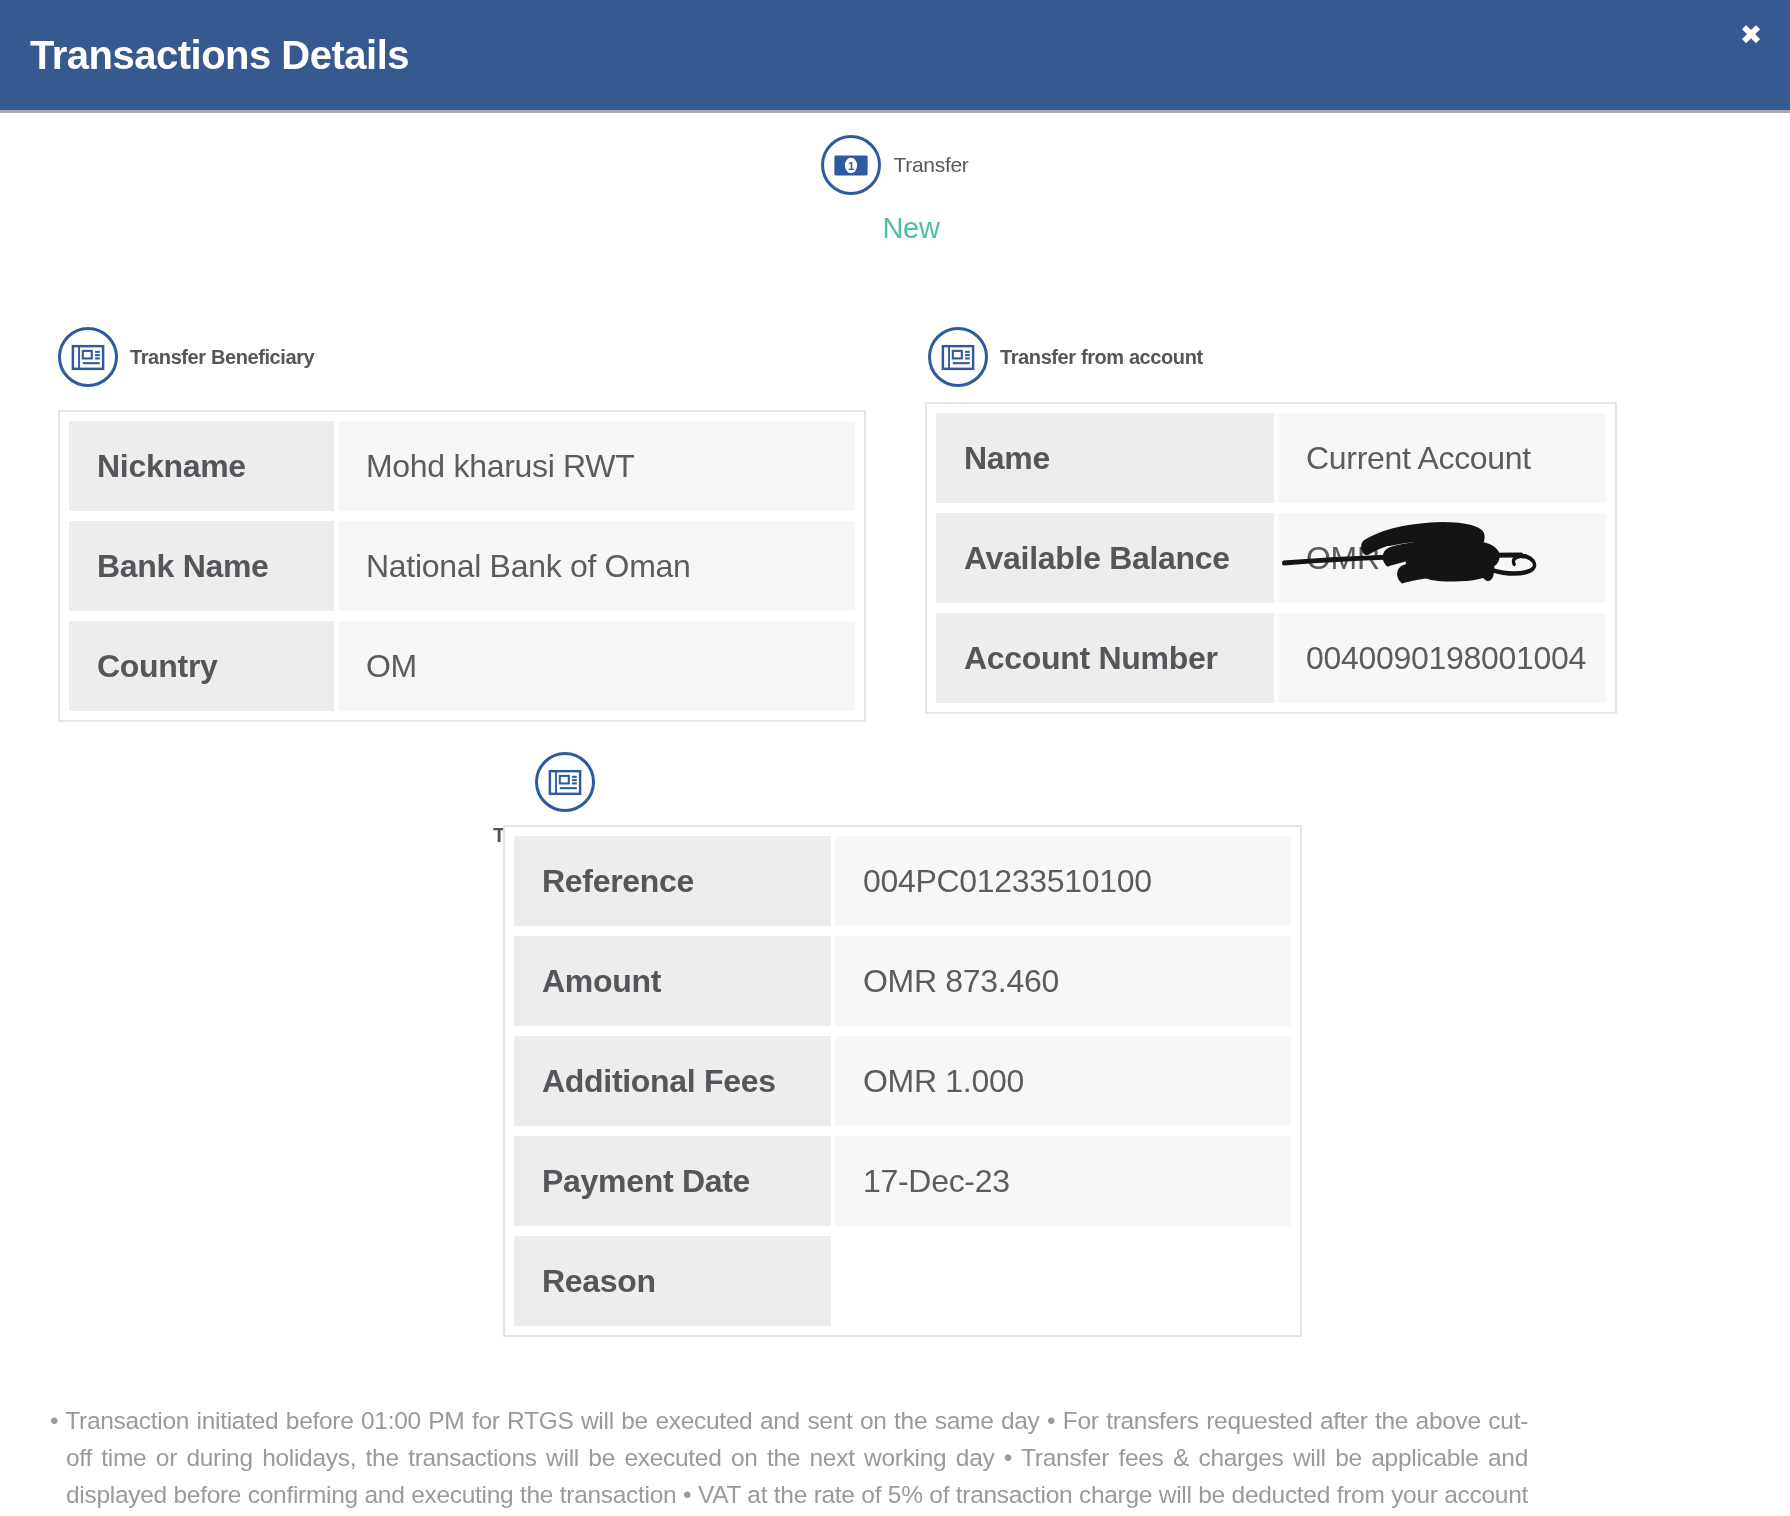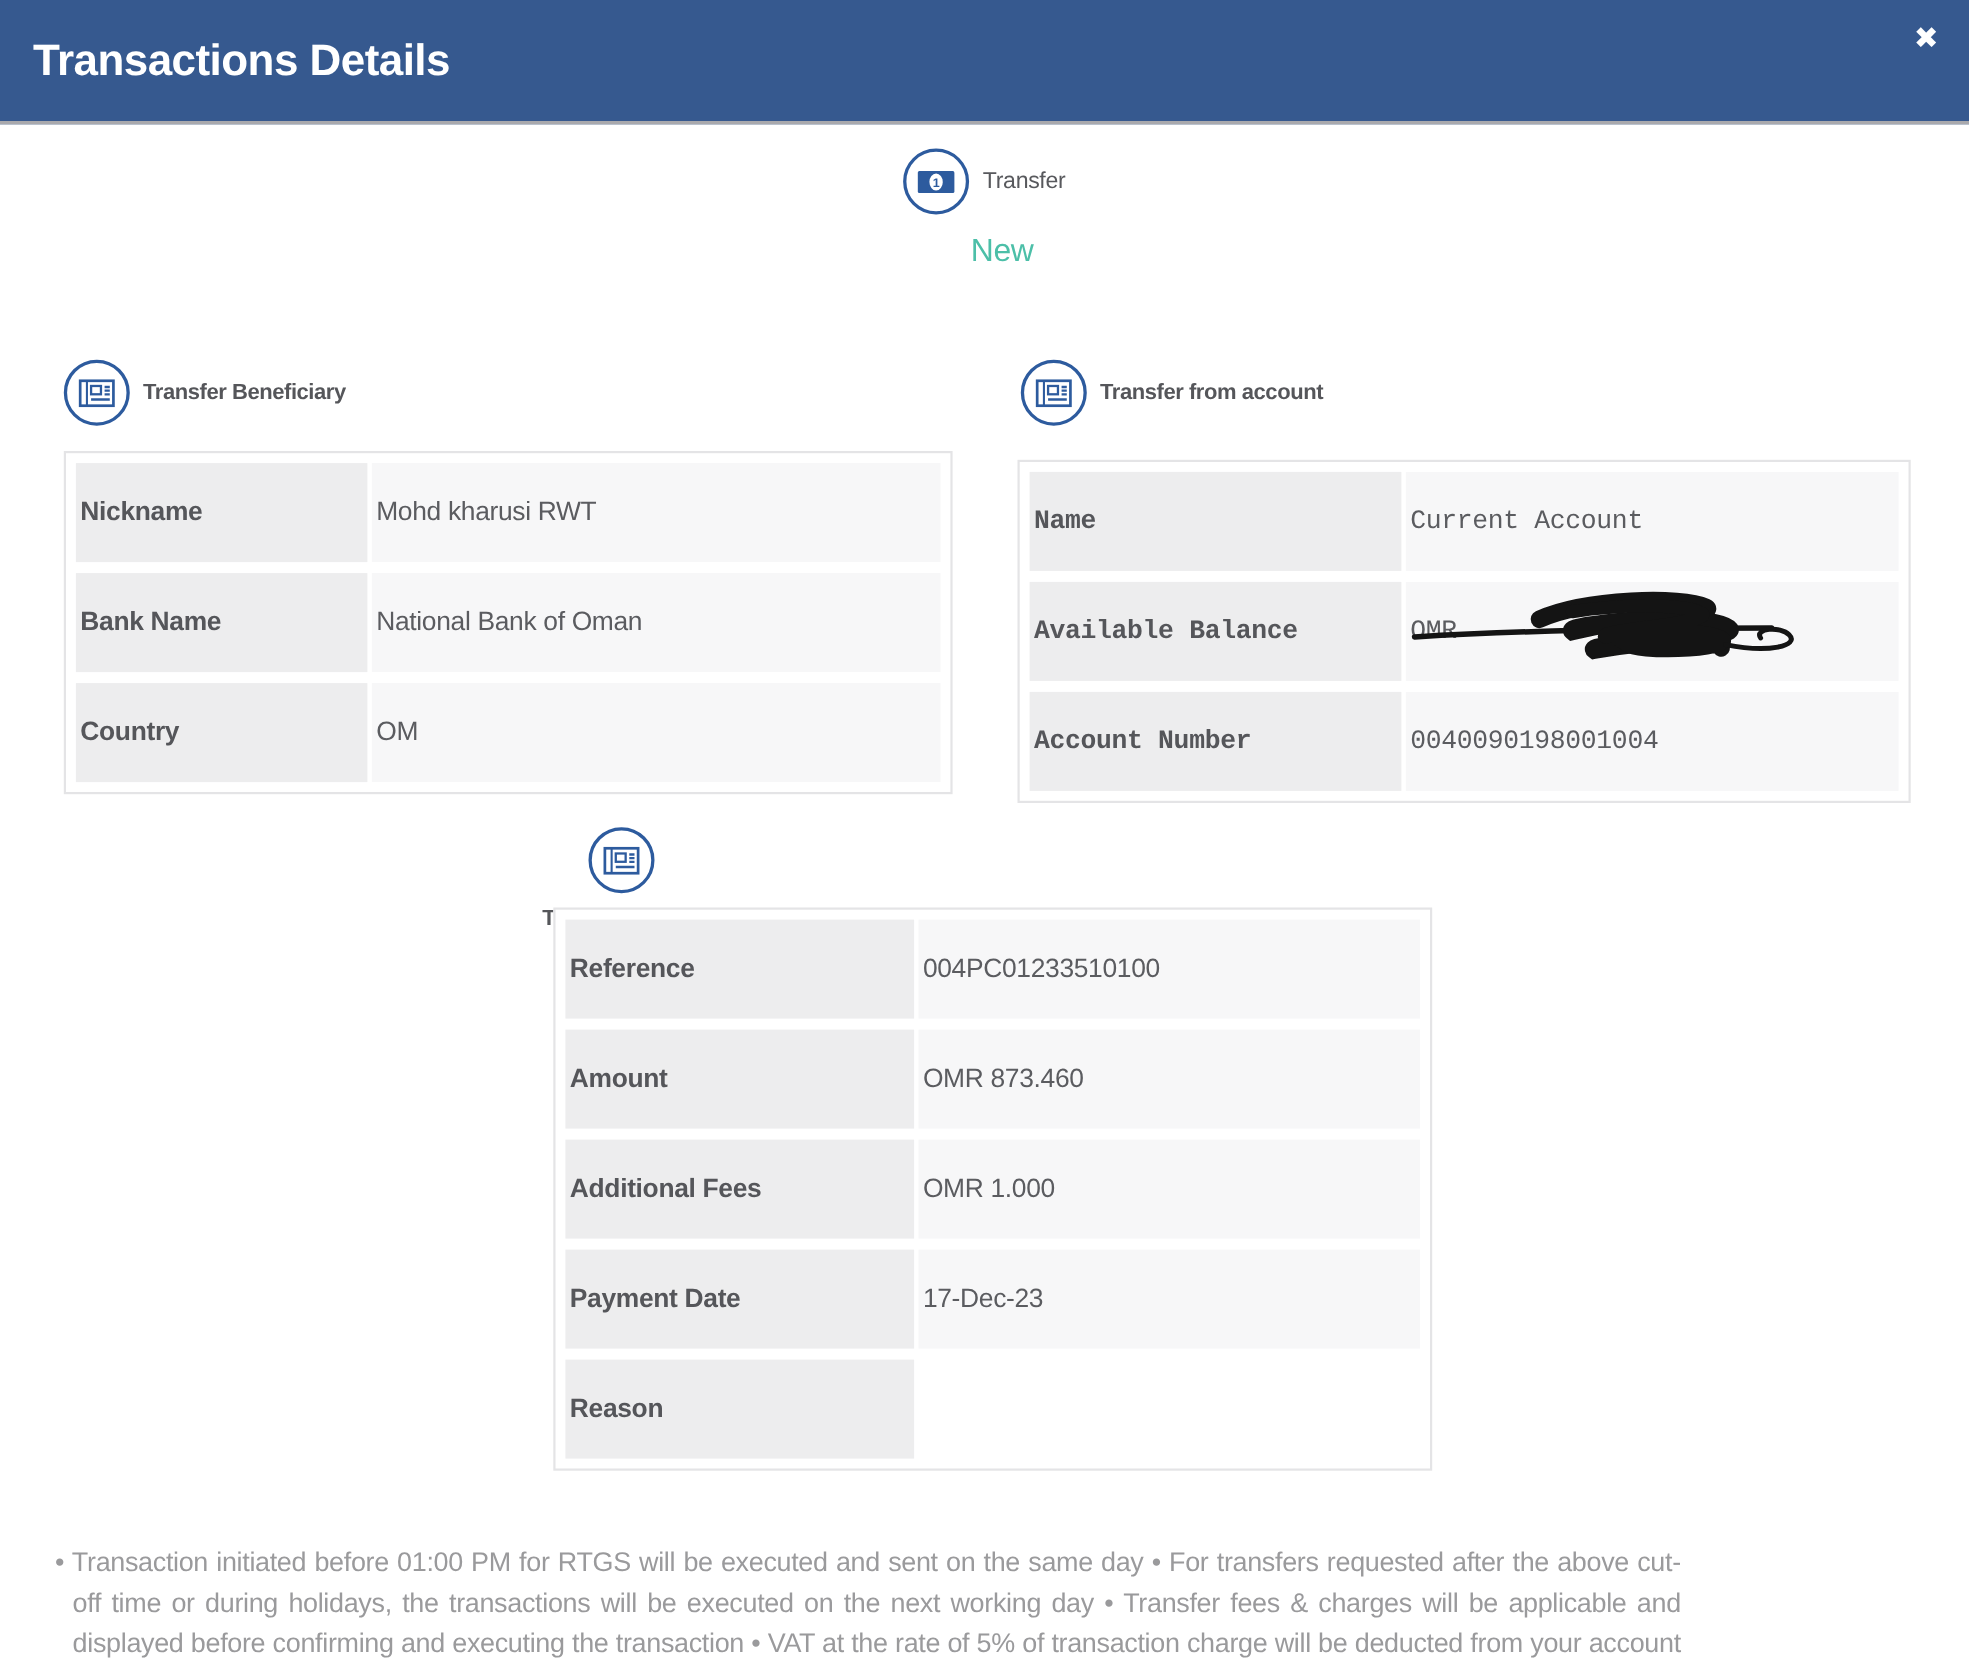--- a/index.html
+++ b/index.html
@@ -42,24 +42,24 @@
   .section-title{font-size:20px;font-weight:700;color:#55565a;letter-spacing:-0.4px;}
   .hdr-beneficiary{left:58px;top:324px;}
   .hdr-from-account{left:928px;top:324px;}
   .hdr-details{left:493px;top:752px;flex-direction:column;}
   
   .dtable{
     position:absolute;background:#ffffff;border:2px solid #e4e4e6;box-sizing:border-box;
     padding:9px;display:flex;flex-direction:column;gap:10px;
   }
   .tbl-beneficiary{left:58px;top:410px;width:808px;--labelw:265px;}
-  .tbl-from-account{left:925px;top:418px;width:812px;font-family:Liberation Mono, monospace;--labelw:338px;}
+  .tbl-from-account{left:925px;top:402px;width:692px;--labelw:338px;}
   .tbl-details{left:487px;top:825px;width:799px;margin-left:16px;--labelw:317px;}
   .trow{display:flex;gap:4px;height:90px;flex:0 0 auto;}
-  .cell{display:flex;align-items:center;box-sizing:border-box;padding-left:4px;font-size:24px;}
+  .cell{display:flex;align-items:center;box-sizing:border-box;padding-left:28px;font-size:32px;}
   .cell.lbl{width:var(--labelw);flex:0 0 auto;background:#ededee;font-weight:700;color:#55565a;}
   .cell.val{flex:1;background:#f7f7f8;color:#5b5c60;position:relative;}
   .cell.val.redacted{overflow:visible;}
   .scribble{position:absolute;left:0;top:0;width:100%;height:100%;overflow:visible;pointer-events:none;}
   .scribble path{fill:none;stroke:#141414;stroke-linecap:round;}
   .scribble .strike{stroke-width:5px;}
   .scribble .blob1{stroke-width:16px;}
   .scribble .blob2{stroke-width:12px;}
   .scribble .tail{stroke-width:4.5px;}
   

